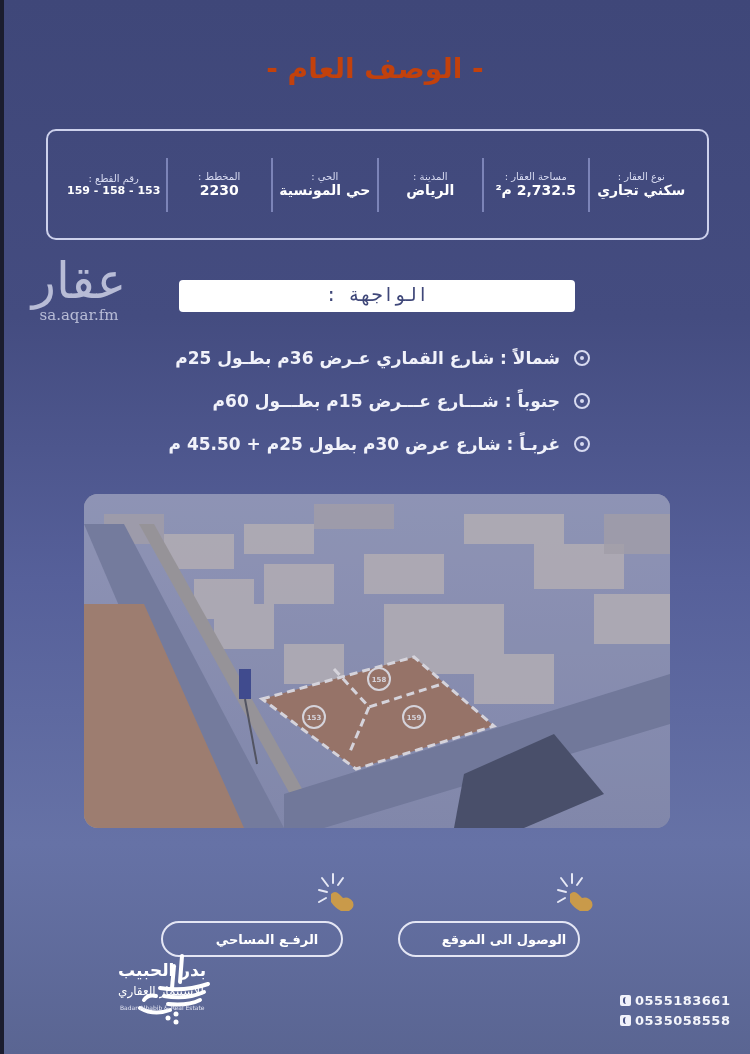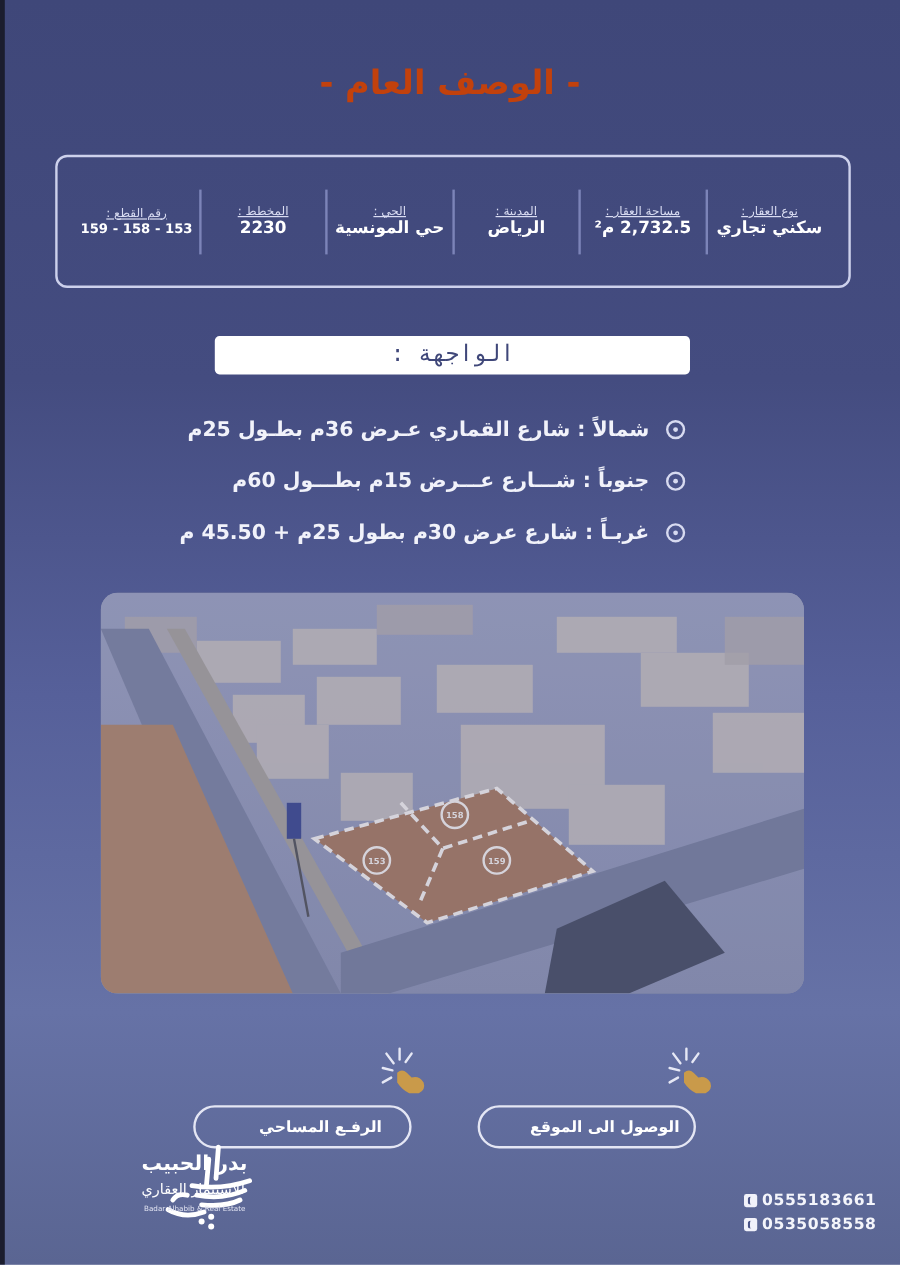--- a/index.html
+++ b/index.html
@@ -19,39 +19,39 @@
     letter-spacing: 0.5px;
   }
 
   .specs {
     position: absolute; top: 129px; left: 46px; width: 663px; height: 111px;
     border: 2px solid #cdd1ec; border-radius: 10px;
     display: flex; flex-direction: row; align-items: center; justify-content: space-around;
     padding: 0 14px;
   }
   .spec-item { display: flex; flex-direction: column; align-items: center; justify-content: center; flex: 1; height: 56px; }
-  .spec-label { font-size: 10px; color: #d9dcf2; white-space: nowrap; text-decoration: underline; }
+  .spec-label { font-size: 10px; color: #d9dcf2; white-space: nowrap; }
   .spec-value { font-size: 14px; font-weight: bold; color: #ffffff; white-space: nowrap; }
   .spec-value.small { font-size: 11px; }
   .spec-divider { width: 2px; height: 54px; background: #7c84b8; }
 
   .watermark {
     position: absolute; top: 258px; left: 20px; width: 118px; text-align: center;
     color: #c5c9e0; opacity: 0.9;
   }
   .wm-arabic { font-size: 50px; line-height: 46px; font-weight: normal; letter-spacing: 2px; }
   .wm-url { font-family: "DejaVu Serif", serif; font-size: 15px; margin-top: 2px; }
 
   .facade-header {
     position: absolute; top: 280px; left: 179px; width: 396px; height: 32px;
     background: #ffffff; border-radius: 4px;
     color: #3f4779; font-size: 19px; text-align: center; line-height: 32px; font-family: Liberation Mono, monospace;
   }
 
-  .facade-list { position: absolute; top: 336px; right: 179px; width: 400px; }
+  .facade-list { position: absolute; top: 336px; right: 160px; width: 400px; }
   .facade-row { display: flex; flex-direction: row; align-items: center; height: 43px; }
   .facade-bullet {
     width: 16px; height: 16px; border: 2px solid #d7daf0; border-radius: 50%;
     margin-left: 14px; position: relative; flex-shrink: 0;
   }
   .facade-bullet::after {
     content: ""; position: absolute; left: 4px; top: 4px; width: 4px; height: 4px;
     background: #d7daf0; border-radius: 50%;
   }
   .facade-text { font-size: 17px; font-weight: bold; color: #f1f2fa; white-space: nowrap; }
@@ -121,20 +121,24 @@
       <span class="spec-label">المخطط :</span>
       <span class="spec-value">2230</span>
     </div>
     <div class="spec-divider"></div>
     <div class="spec-item">
       <span class="spec-label">رقم القطع :</span>
       <span class="spec-value small">153 - 158 - 159</span>
     </div>
   </div>
 
+  <div class="watermark">
+    <div class="wm-arabic">عقار</div>
+    <div class="wm-url">sa.aqar.fm</div>
+  </div>
 
   <div class="facade-header">الواجهة :</div>
 
   <div class="facade-list">
     <div class="facade-row">
       <span class="facade-bullet"></span>
       <span class="facade-text">شمالاً : شارع القماري عـرض 36م بطـول 25م</span>
     </div>
     <div class="facade-row">
       <span class="facade-bullet"></span>

